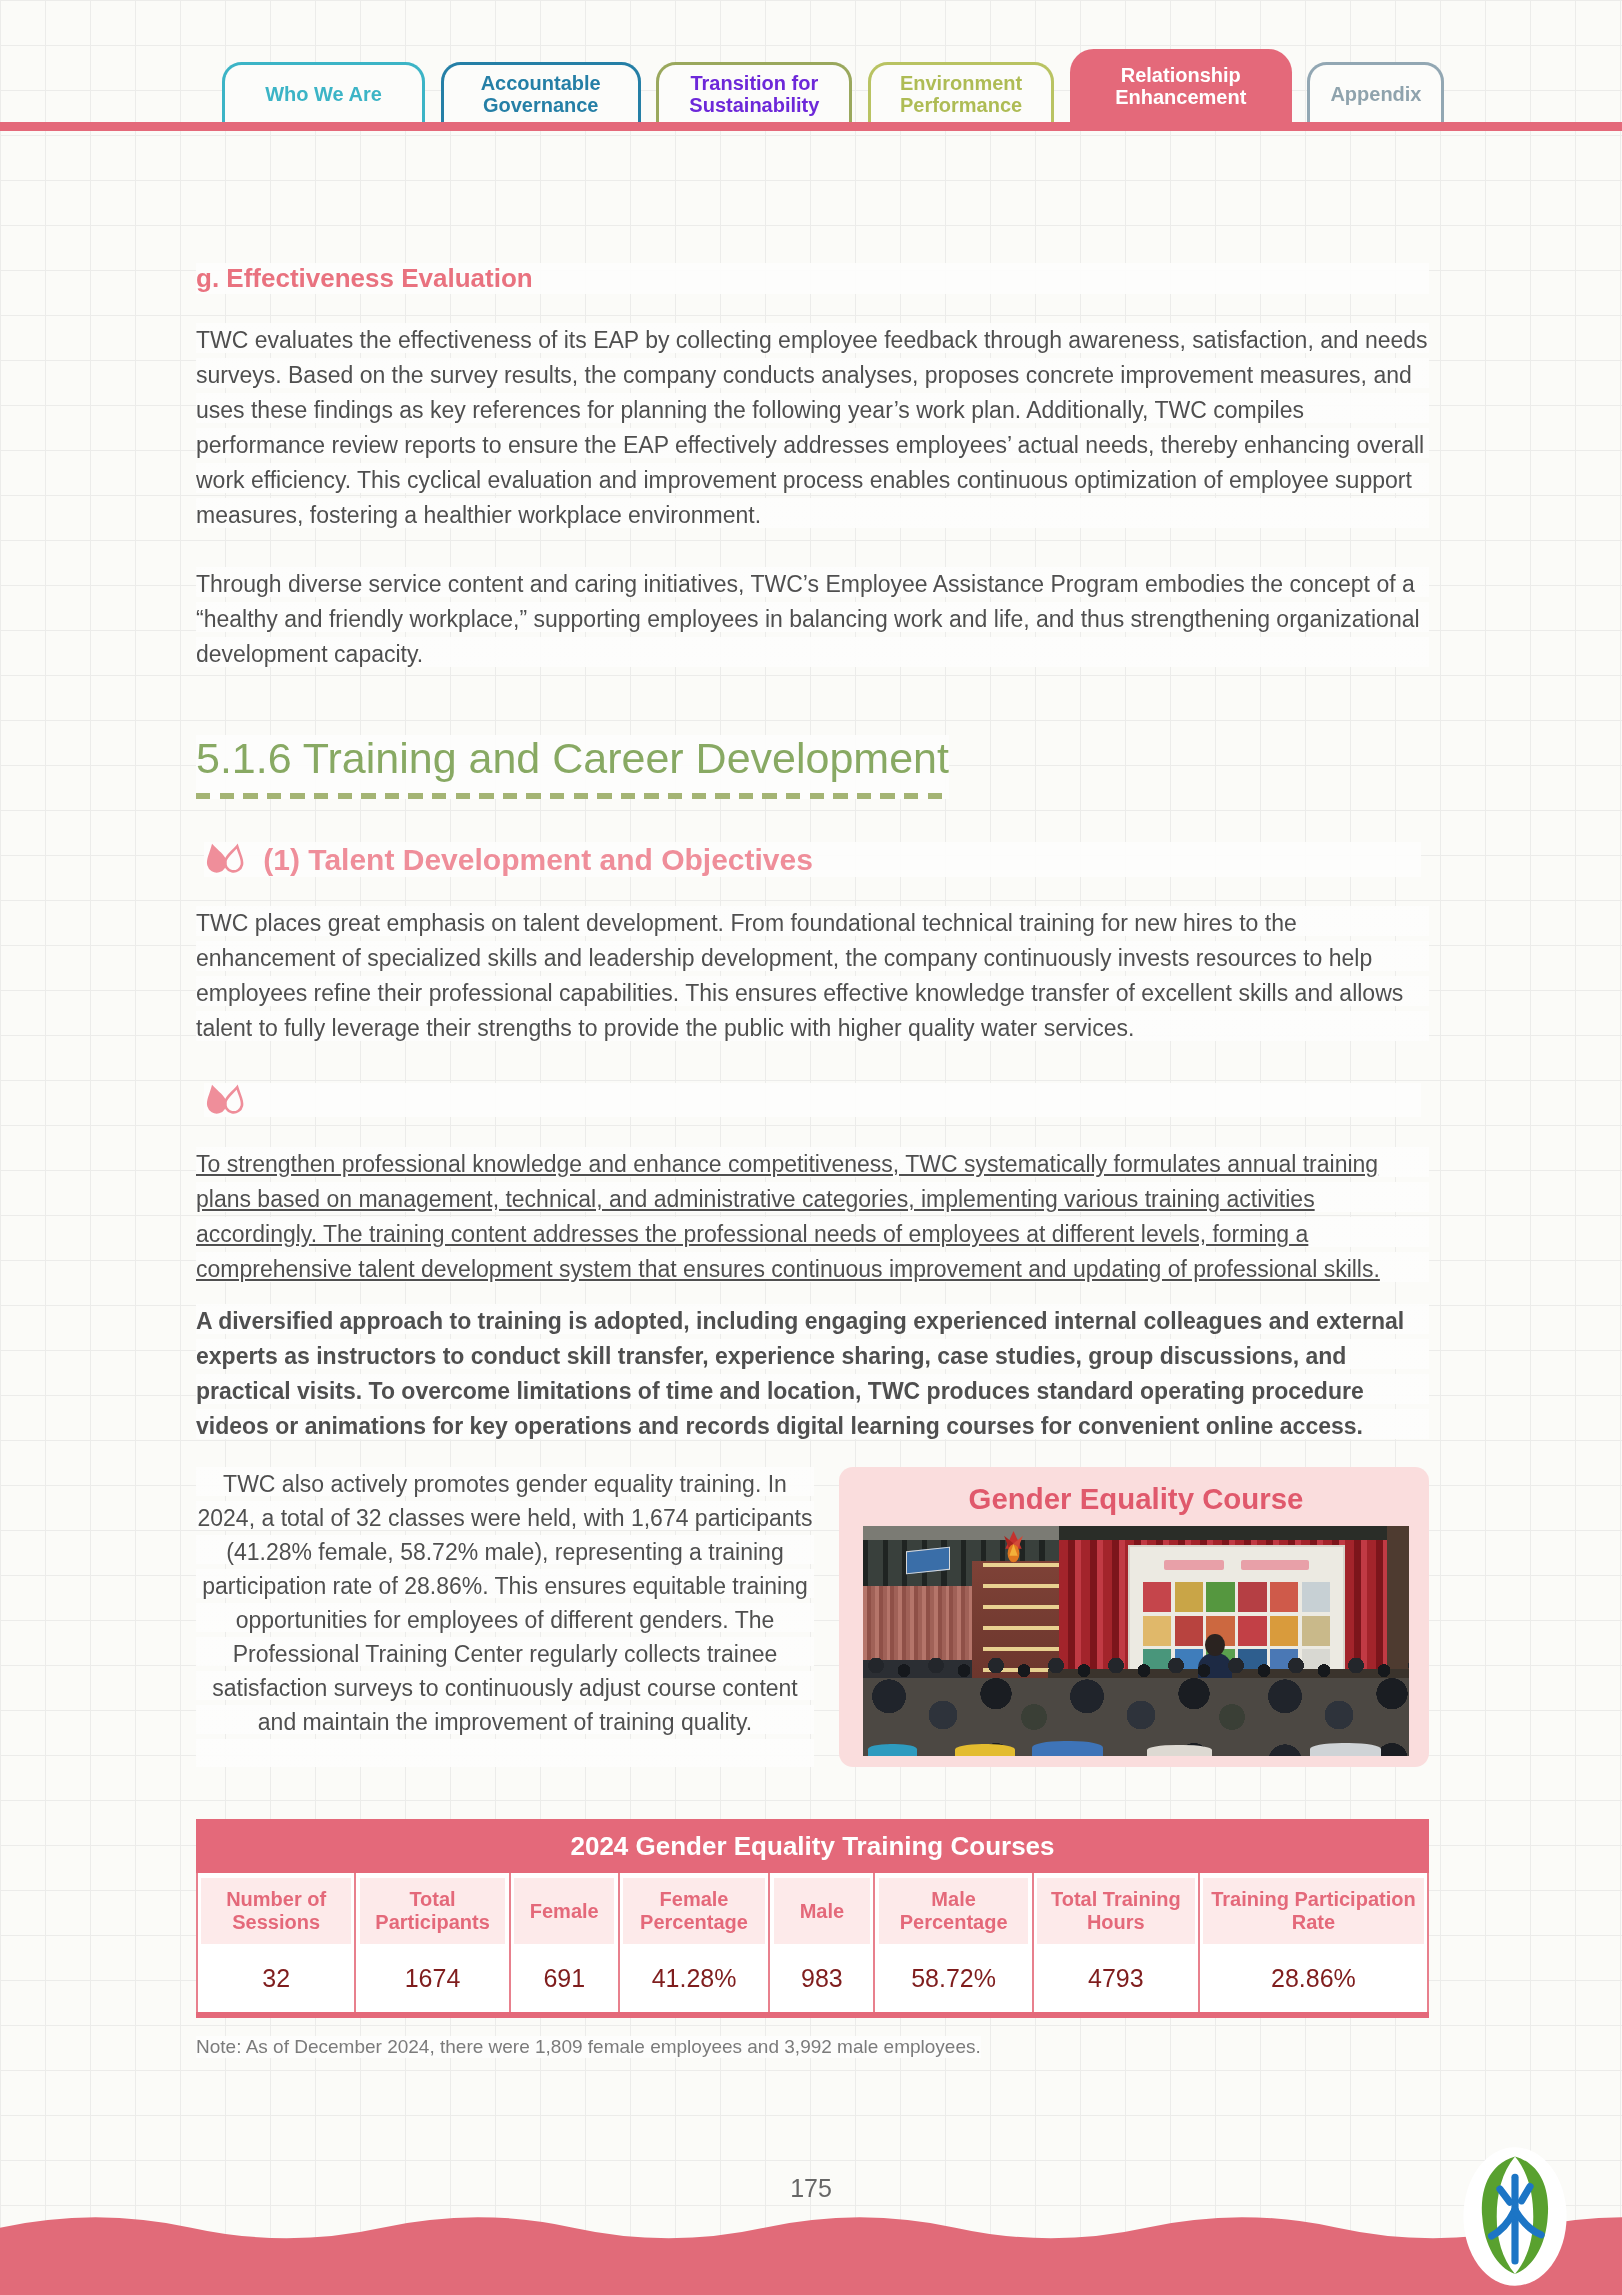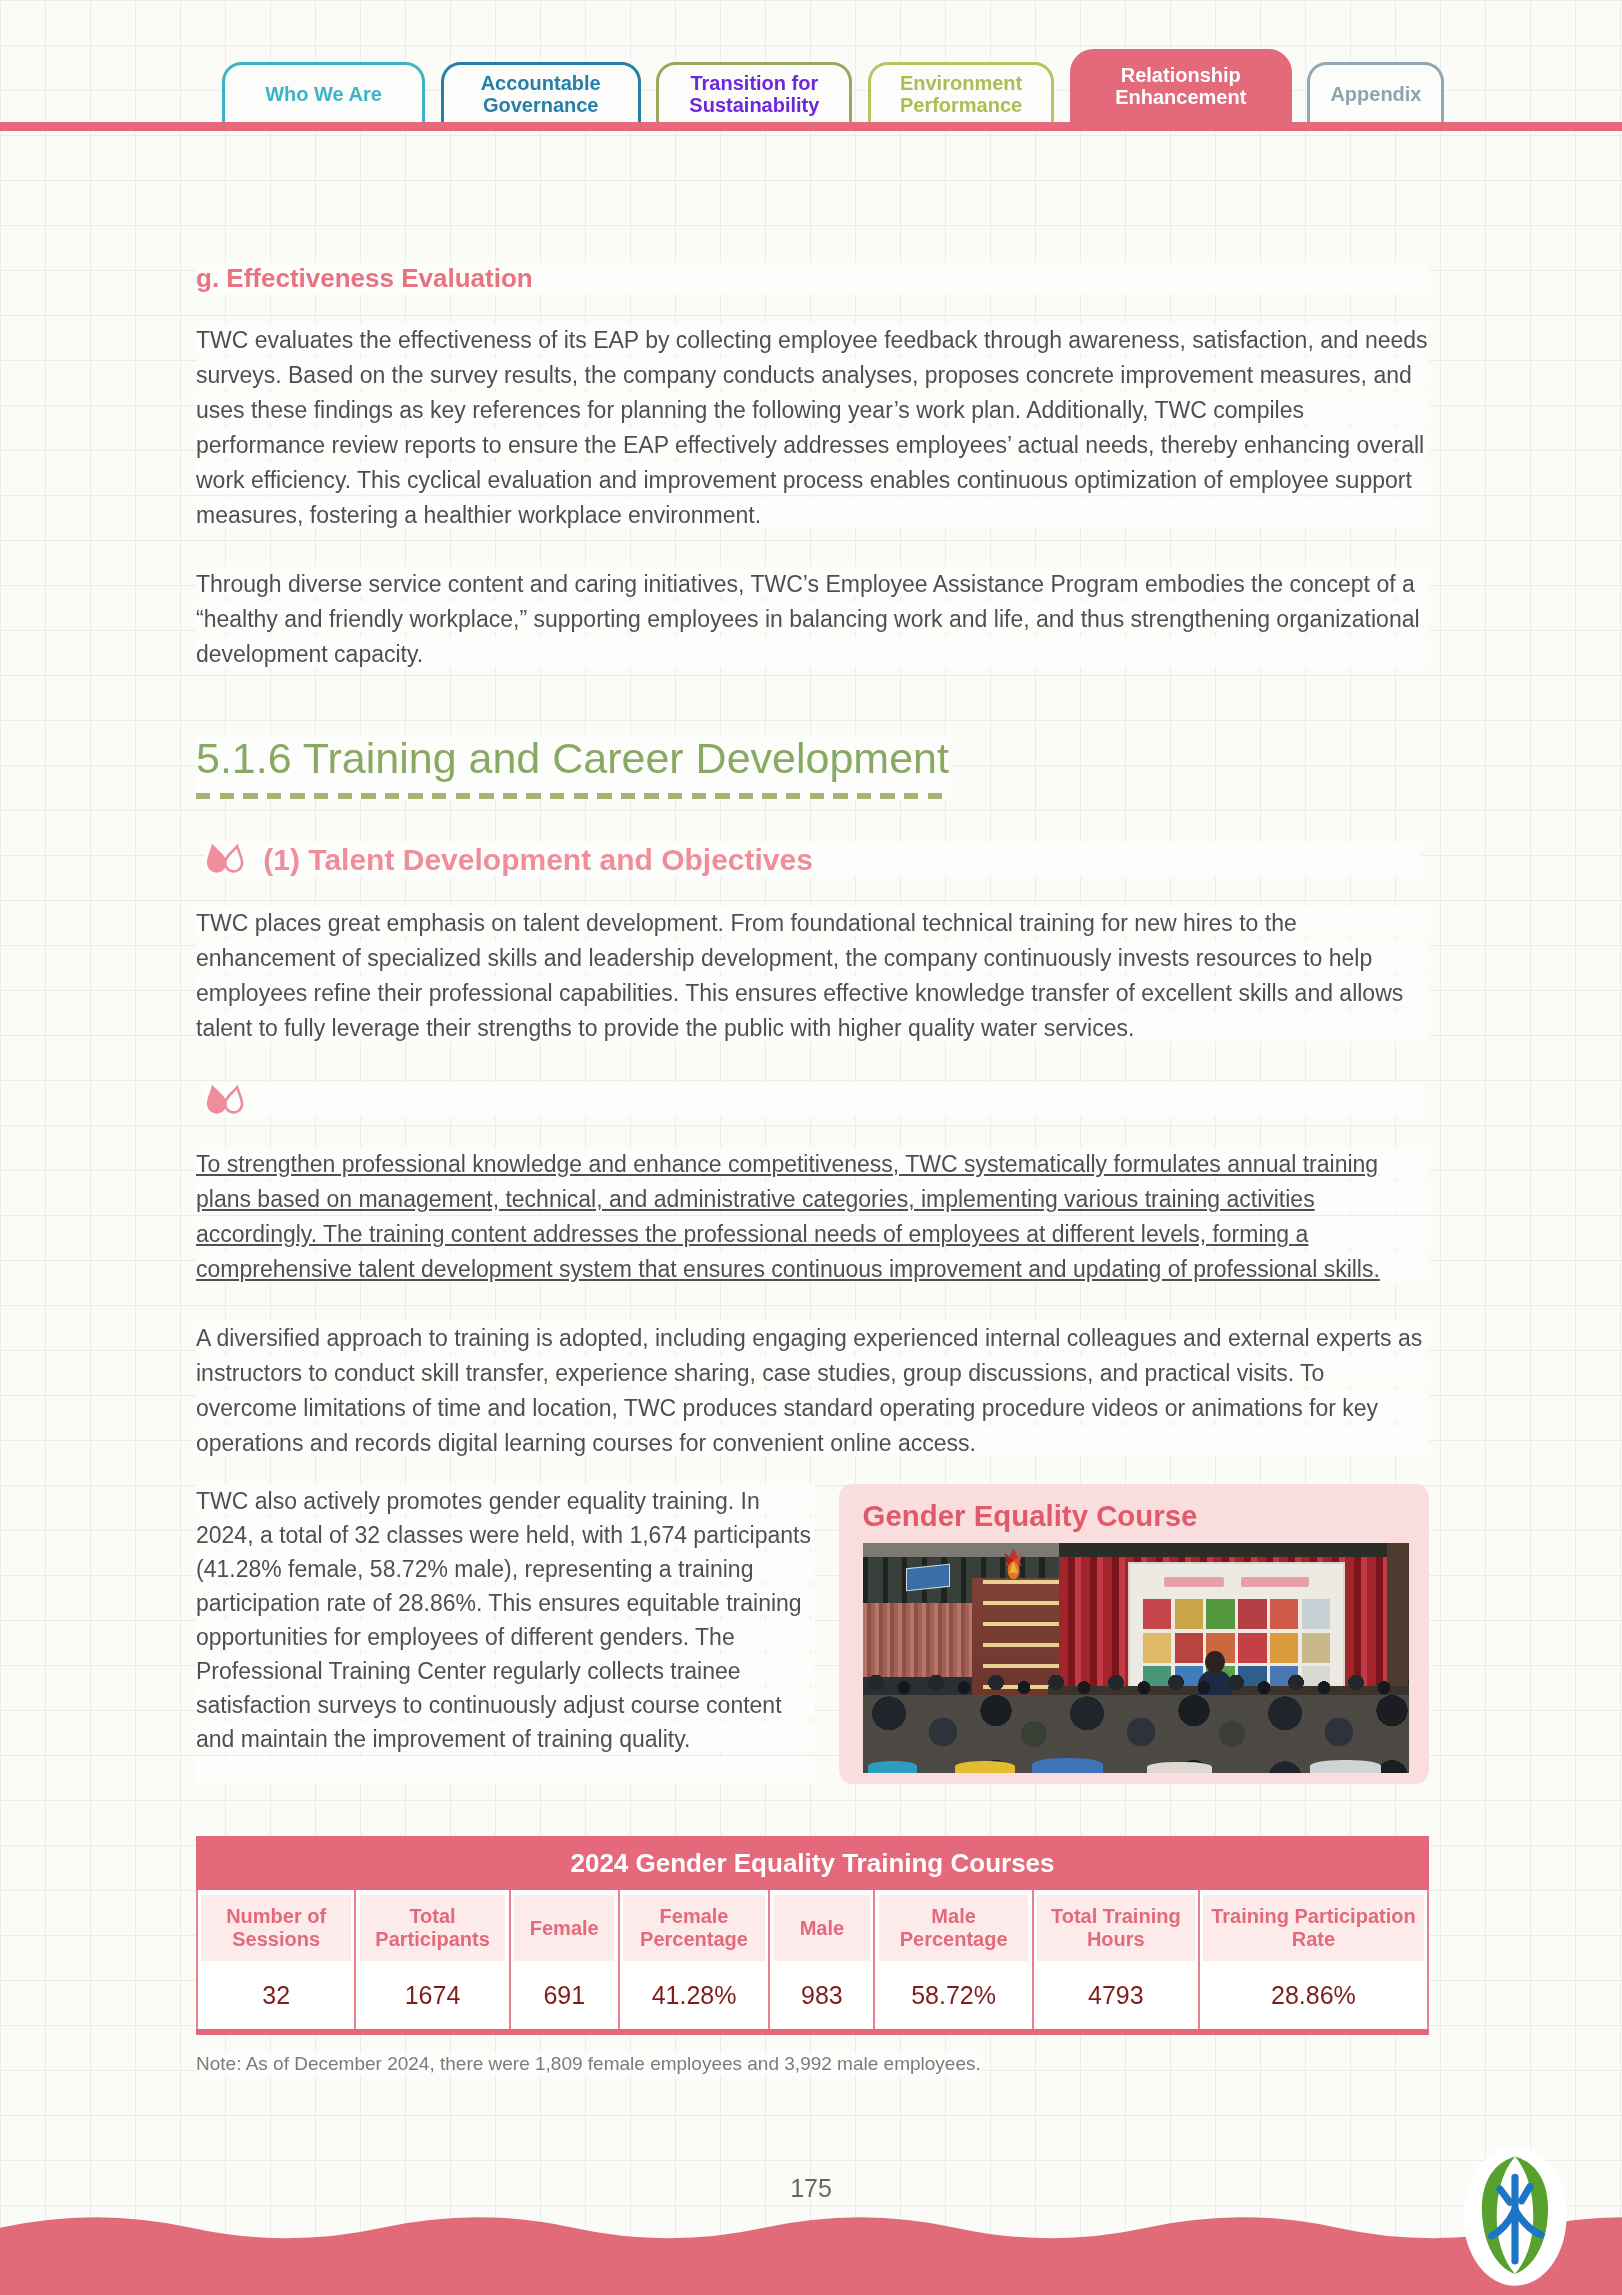--- a/index.html
+++ b/index.html
@@ -37,25 +37,25 @@
   .striped52  { background-image:repeating-linear-gradient(to bottom, rgba(253,253,252,.96) 0 29px, rgba(253,253,252,0) 29px 34px); }
 
   .eff-heading { margin:0; font-size:26px; line-height:31px; font-weight:bold; color:#e9727f; background:rgba(253,253,252,.92); }
   .body-p { margin:0; font-size:23px; line-height:35px; color:#4f4f4f; }
   .p1 { margin-top:29px; } .p2 { margin-top:34px; }
   .sec-heading { margin:63px 0 0 0; font-size:43px; line-height:46px; font-weight:normal; color:#88a963; display:inline-block; background:rgba(253,253,252,.92); }
   .sec-heading::after { content:""; display:block; height:5.9px; margin-top:11.8px;
     background:repeating-linear-gradient(90deg,#a4b474 0 14.4px, transparent 14.4px 23.6px); }
   .sub-heading { margin:8px; font-size:30px; line-height:35px; font-weight:bold; color:#ef8e9a; display:flex; align-items:center; gap:16px; background:rgba(253,253,252,.92); }
   .h2a { margin-top:43px; } .h2b { margin-top:37px; }
-  .p3 { margin-top:29px; } .p4 { margin-top:30px;text-decoration:underline; } .p5 { margin-top:34px; }
+  .p3 { margin-top:29px; } .p4 { margin-top:30px;text-decoration:underline; } .p5 { margin-top:17px;font-weight:bold; }
   .drops { flex:0 0 auto; margin-right:1.3px; }
 
   
-  .gender-row { margin-top:23.6px; display:flex; }
+  .gender-row { margin-top:23.6px; display:flex;text-align:center; }
   .gender-text { width:618px; font-size:23px; line-height:34px; margin:0; }
   .gender-card { margin-left:25px; width:590px; height:300px; background:#fadddd; padding:11.8px 19.6px 10.5px 23.6px;border-radius:14px; }
   .card-title { margin:2.6px 0 10.5px 0; font-size:29.4px; line-height:34px; font-weight:bold; color:#e0596c; }
 
   
   .photo { position:relative; width:546px; height:230px; overflow:hidden; background:#46443f; }
   .ph-top { position:absolute; left:0; top:0; width:100%; height:12%; background:#3c4440; }
   .ph-leftbase { position:absolute; left:0; top:0; width:36%; height:68%; background:#7b7b74; }
   .ph-balcony { position:absolute; left:0; top:6%; width:36%; height:20%;
     background:repeating-linear-gradient(90deg,#1f2422 0 5.2px,#39403c 5.2px 19.6px); }

